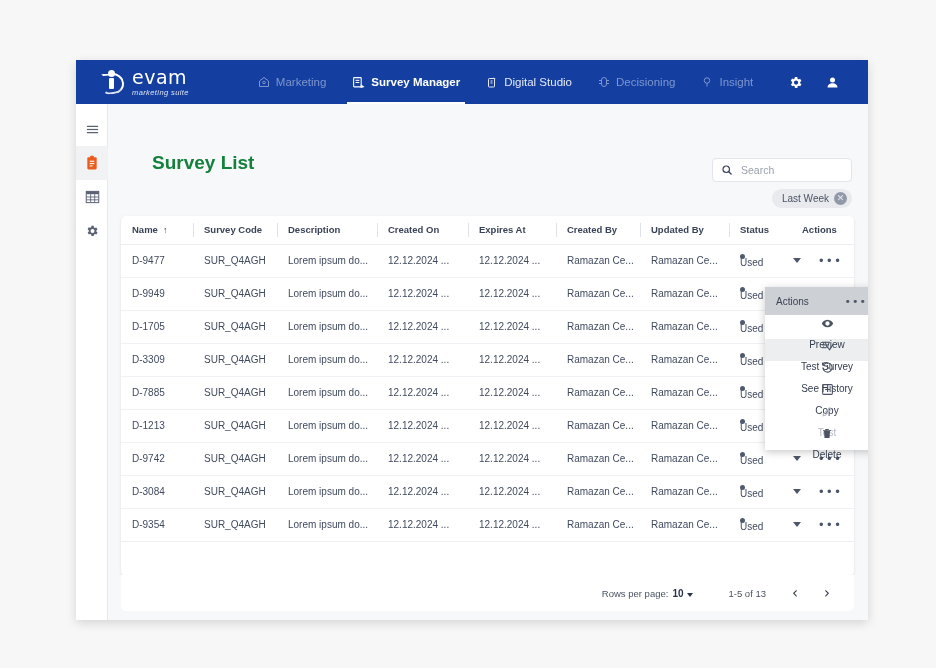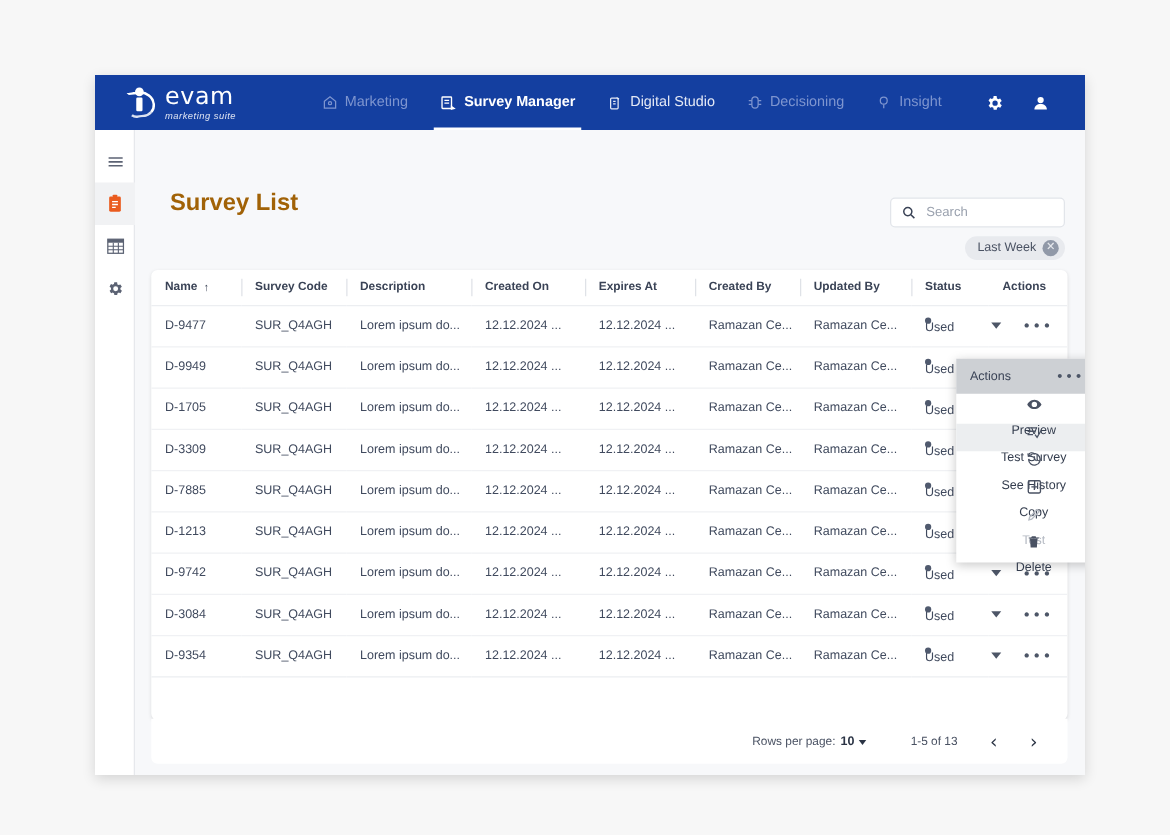--- a/index.html
+++ b/index.html
@@ -89,22 +89,22 @@
   .rail-btn.active { background: #f1f2f4; }
 
   
   #content {
     position: absolute; left: 32px; top: 44px;
     width: 760px; height: 516px;
     background: #f7f8fa;
   }
 
   #page-title {
-    position: absolute; left: 28px; top: 48px;
-    font-size: 19px; font-weight: bold; color: #a16207;
+    position: absolute; left: 44px; top: 48px;
+    font-size: 19px; font-weight: bold; color: #15803d;
   }
 
   
   #search-box {
     position: absolute; right: 16px; top: 54px;
     width: 140px; height: 24px;
     background: #fff; border: 1px solid #e2e5ea; border-radius: 4px;
     display: flex; align-items: center; padding: 0 8px;
   }
   #search-box .mag { margin-right: 8px; display: flex; }

